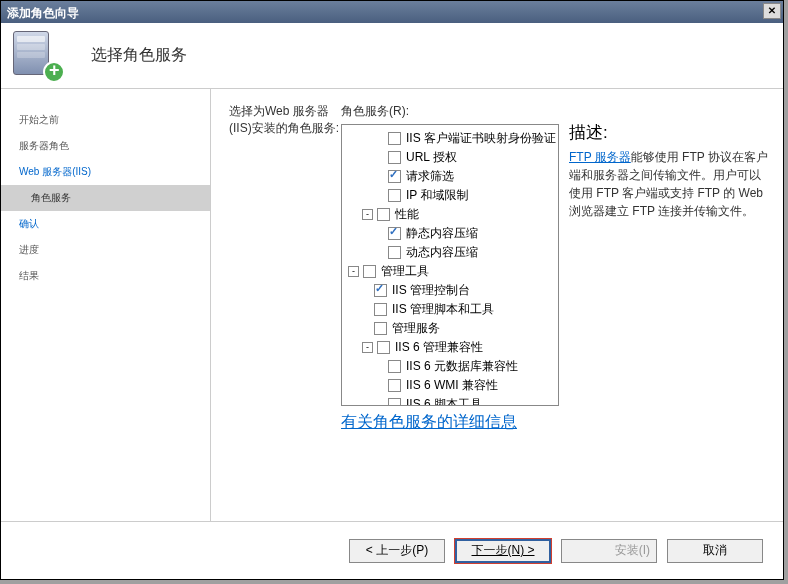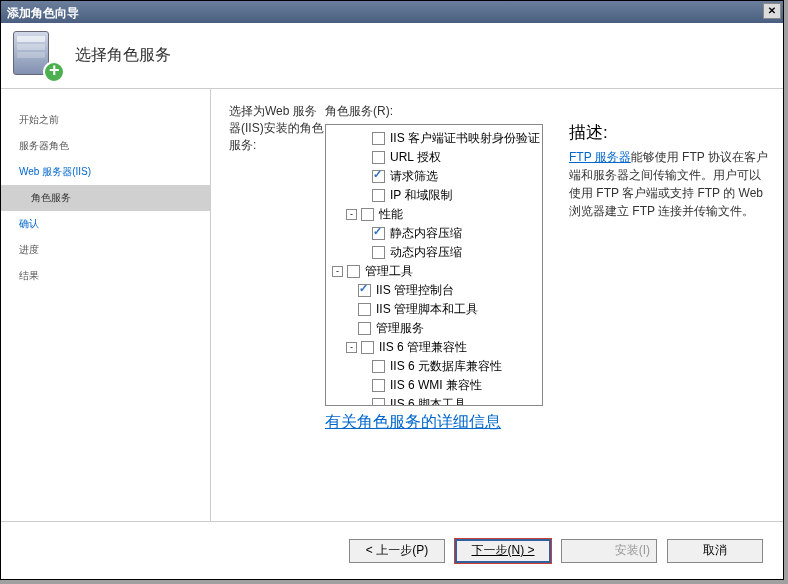--- a/index.html
+++ b/index.html
@@ -1,37 +1,37 @@
 <!DOCTYPE html>
 <html><head>
 <meta charset="utf-8">
 <style>
 * { box-sizing: border-box; font-family: "Microsoft YaHei", "SimSun", sans-serif; }
 body { margin: 0; background: #a0a0a0; width: 788px; height: 584px; overflow: hidden; }
 .wizard { width: 784px; height: 580px; background: #fff; border: 1px solid #000; position: relative; }
 .titlebar { background: linear-gradient(#6b7f9c, #4a5f7f); color: #fff; font-size: 12px; padding: 4px 6px; position: relative; height: 22px; font-weight: bold; }
 .close-btn { position: absolute; right: 2px; top: 2px; width: 18px; height: 16px; background: #ddd; border: 1px solid #888; font-size: 10px; text-align: center; line-height: 14px; cursor: pointer; color: #000; }
-.header { height: 66px; border-bottom: 1px solid #ccc; display: flex; align-items: center; padding: 0 12px; }
+.header { height: 66px; border-bottom: 1px solid #ccc; display: flex; align-items: center; padding: 0 12px; gap: 16px; }
 .header-icon { width: 50px; height: 50px; margin-right: 12px; position: relative; }
 .server-icon { width: 36px; height: 44px; background: linear-gradient(#d0d8e8, #8090b0); border: 1px solid #667; border-radius: 3px; position: relative; }
 .server-icon::before { content: ""; position: absolute; top: 4px; left: 3px; right: 3px; height: 6px; background: #fff; border-radius: 1px; opacity: 0.6; box-shadow: 0 8px 0 rgba(255,255,255,0.5), 0 16px 0 rgba(255,255,255,0.4); }
 .plus-icon { position: absolute; bottom: -2px; right: -2px; width: 22px; height: 22px; background: #4caf50; border-radius: 50%; border: 2px solid #fff; }
 .plus-icon::before { content: "+"; color: #fff; font-size: 18px; font-weight: bold; position: absolute; top: -3px; left: 4px; }
 .header-title { font-size: 16px; color: #333; }
 .body { display: flex; height: 432px; }
 .sidebar { width: 210px; border-right: 1px solid #ccc; padding: 18px 0; font-size: 10px; }
 .step { padding: 6px 18px; color: #555; }
 .step.blue { color: #0066cc; }
 .step.selected { background: #d0d0d0; color: #333; }
 .step.sub { padding-left: 30px; }
 .main { flex: 1; padding: 14px 14px 8px 18px; display: flex; font-size: 12px; }
 .prompt { color: #333; margin-bottom: 6px; }
 .role-label { color: #333; margin-bottom: 4px; }
 .tree-box { flex: 1; border: 1px solid #888; background: #fff; overflow: auto; padding: 4px 2px; position: relative; }
-.columns { display: flex; gap: 26px; height: 330px; }
+.columns { display: flex; gap: 10px; height: 330px; }
 .left-col { flex: 1; display: flex; flex-direction: column; }
 .right-col { width: 200px; padding-top: 18px; }
 .desc-title { font-size: 17px; margin-bottom: 4px; }
 .desc-text { font-size: 12px; color: #333; line-height: 1.5; }
 .desc-text a { color: #0066cc; text-decoration: underline; }
 .tree-item { display: flex; align-items: center; padding: 1px 0; font-size: 12px; font-family: "SimSun", monospace; white-space: nowrap; }
 .expander { width: 11px; height: 11px; border: 1px solid #888; font-size: 9px; line-height: 9px; text-align: center; margin-right: 4px; background: #fff; cursor: pointer; }
 .spacer { display: inline-block; }
 .chk { width: 13px; height: 13px; border: 1px solid #888; background: #fff; margin-right: 5px; position: relative; display: inline-block; vertical-align: middle; }
 .chk.checked::after { content: "✓"; color: #3070c0; font-size: 11px; position: absolute; top: -3px; left: 0; font-weight: bold; }

